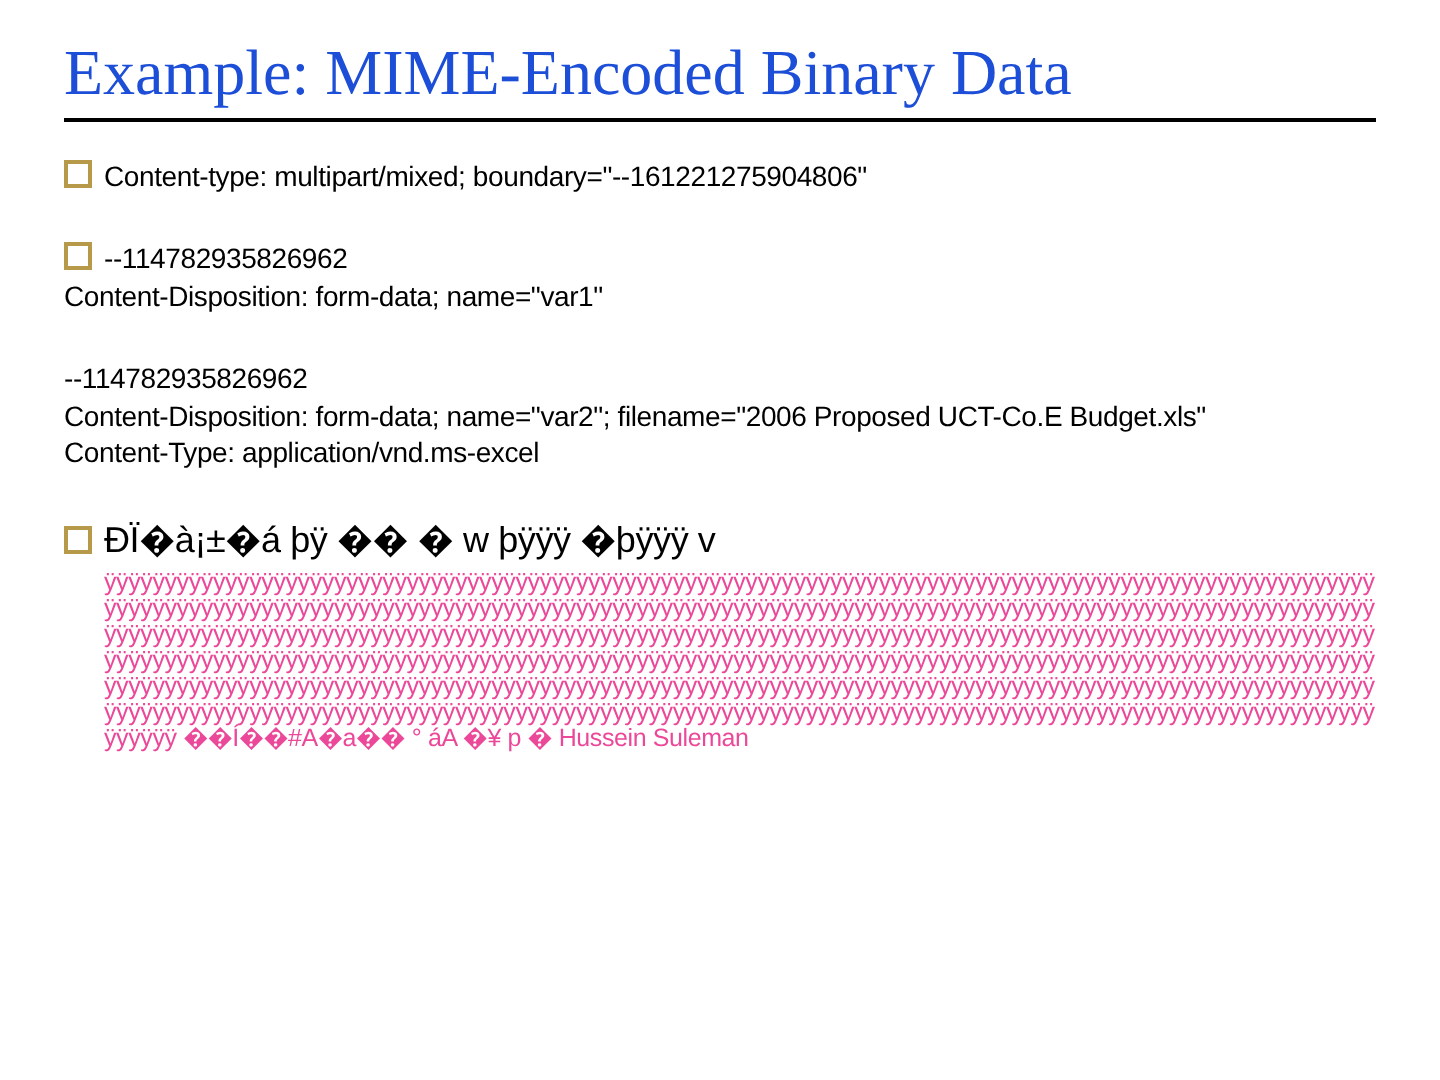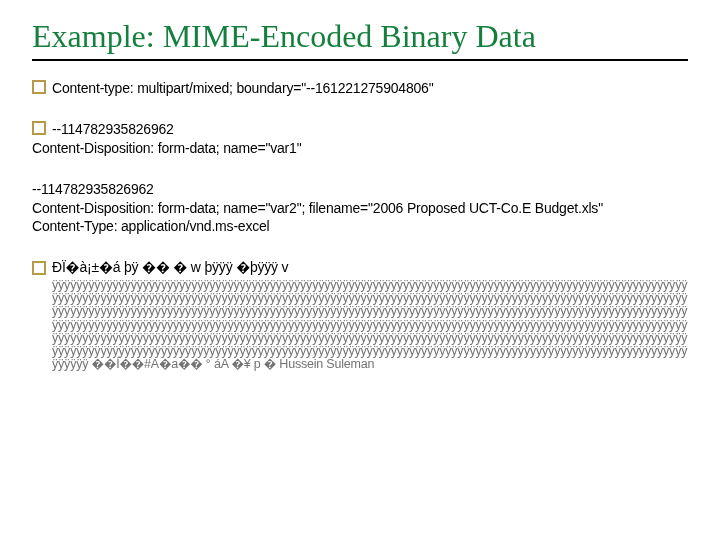--- a/index.html
+++ b/index.html
@@ -6,21 +6,21 @@
   body {
     width: 720px;
     height: 540px;
     background: #ffffff;
     font-family: "Times New Roman", Times, serif;
     padding: 18px 32px;
     overflow: hidden;
   }
   .title {
     font-size: 32px;
-    color: #15803d;
+    color: #1d4ed8;
     border-bottom: 2px solid #000;
     padding-bottom: 4px;
     margin-bottom: 18px;
     font-weight: normal;
   }
   .accent-box {
     width: 14px;
     height: 14px;
     border: 2px solid #b7994a;
     display: inline-block;
@@ -45,25 +45,25 @@
   .first-line {
     display: flex;
     align-items: center;
   }
   .binary-block {
     font-family: Verdana, Geneva, sans-serif;
     font-size: 12.5px;
     line-height: 1.05;
     word-break: break-all;
     white-space: normal;
-    color: #737373;
+    color: #ec4899;
   }
   .binary-prefix {
     font-family: Verdana, Geneva, sans-serif;
-    font-size: 14px;
+    font-size: 18px;
     display: block;
     margin-bottom: 2px;
   }
 </style>
 </head>
 <body>
 
 <h1 class="title">Example: MIME-Encoded Binary Data</h1>
 
 <div class="block">

